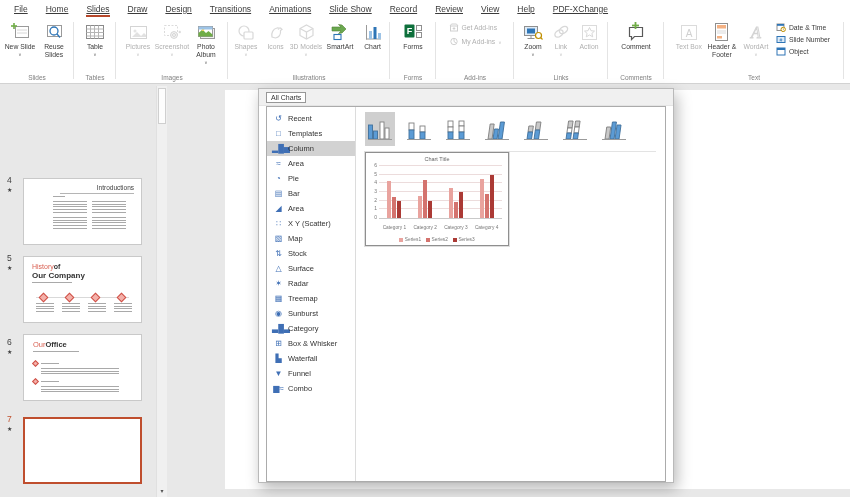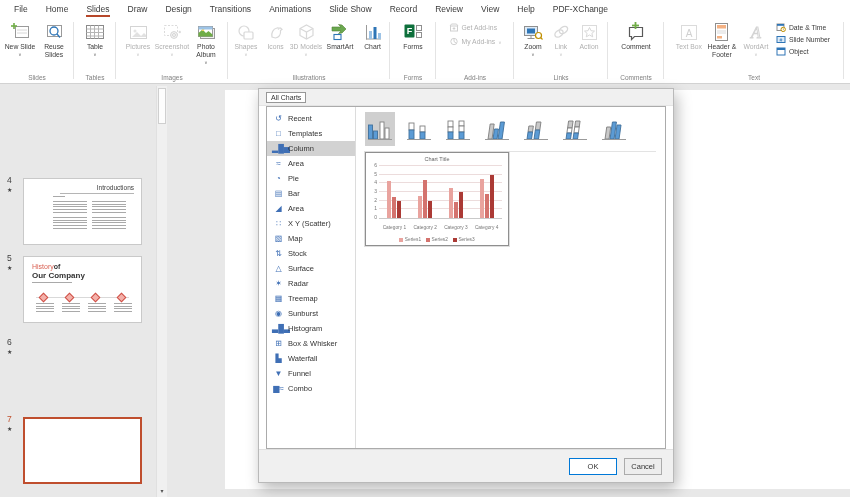--- a/index.html
+++ b/index.html
@@ -4,21 +4,21 @@
 <style>
   html,body{margin:0;padding:0;}
   body{
     width:850px;height:497px;position:relative;overflow:hidden;
     background:#e8e8e8;font-family:"Liberation Sans",sans-serif;
     -webkit-font-smoothing:antialiased;color:#3b3b3b;
   }
   
   .menubar{position:absolute;top:0;left:0;right:0;height:18px;background:#fff;
     display:flex;align-items:center;padding-left:5px;font-size:8.5px;color:#3b3b3b;z-index:3;}
-  .menu-item{padding:3px 9px 4px;position:relative;white-space:nowrap;}
+  .menu-item{padding:3px 9px 4px;position:relative;white-space:nowrap;text-decoration:underline;}
   .menu-item.active::after{content:"";position:absolute;left:9px;right:9px;bottom:1px;height:2px;background:#b7472a;}
   
   .ribbon{position:absolute;top:18px;left:0;right:0;height:65px;background:#fff;
     border-bottom:1px solid #d2d2d2;display:flex;overflow:hidden;z-index:2;}
   .rgroup{position:relative;display:flex;flex-direction:column;flex:none;padding:1px 1px 0;}
   .rgroup::after{content:"";position:absolute;right:0;top:4px;bottom:4px;width:1px;background:#e4e4e4;}
   .rgroup-items{flex:1;display:flex;align-items:flex-start;justify-content:center;}
   .rgroup-label{text-align:center;font-size:6.5px;color:#808080;padding:0 0 2px;}
   .bigbtn{width:34px;display:flex;flex-direction:column;align-items:center;padding-top:3px;
     font-size:6.8px;line-height:1.2;text-align:center;color:#3b3b3b;}
@@ -472,20 +472,38 @@
         <div class="txtblock" style="width:18px;height:9px;"></div>
         <div class="txtblock" style="width:18px;height:9px;"></div>
         <div class="txtblock" style="width:18px;height:9px;"></div>
         <div class="txtblock" style="width:18px;height:9px;"></div>
       </div>
     </div>
   </div>
 
   <span class="snum" style="top:254px">6</span>
   <span class="sstar" style="top:265px">★</span>
+  <div class="thumb" style="top:251px">
+    <div style="padding:6px 9px;">
+      <div style="font-size:7.5px;line-height:1.1;">
+        <span class="red-t">Our</span><span class="blk-t">Office</span>
+      </div>
+      <div class="txtblock" style="width:46px;height:3px;margin-top:2px;"></div>
+      <div style="display:flex;align-items:center;gap:3px;margin-top:7px;">
+        <div class="diamond" style="width:3px;height:3px;"></div>
+        <div class="txtblock" style="width:18px;height:2.5px;"></div>
+      </div>
+      <div class="txtblock" style="width:78px;height:7px;margin:2px 0 0 8px;"></div>
+      <div style="display:flex;align-items:center;gap:3px;margin-top:4px;">
+        <div class="diamond" style="width:3px;height:3px;"></div>
+        <div class="txtblock" style="width:18px;height:2.5px;"></div>
+      </div>
+      <div class="txtblock" style="width:78px;height:7px;margin:2px 0 0 8px;"></div>
+    </div>
+  </div>
 
   <span class="snum red" style="top:331px">7</span>
   <span class="sstar" style="top:342px">★</span>
   <div class="thumb selected" style="top:334px"></div>
 
   <div class="vscroll">
     <div class="vthumb" style="top:2px;height:36px;"></div>
     <div class="varrow">▾</div>
   </div>
 </div>
@@ -550,21 +568,21 @@
         <div class="type-row">
           <span class="type-ic">▦</span>
           <span>Treemap</span>
         </div>
         <div class="type-row">
           <span class="type-ic">◉</span>
           <span>Sunburst</span>
         </div>
         <div class="type-row">
           <span class="type-ic">▃█▃</span>
-          <span>Histogram</span>
+          <span>Category</span>
         </div>
         <div class="type-row">
           <span class="type-ic">⊞</span>
           <span>Box &amp; Whisker</span>
         </div>
         <div class="type-row">
           <span class="type-ic">▙</span>
           <span>Waterfall</span>
         </div>
         <div class="type-row">
@@ -707,17 +725,13 @@
               <span>Series2</span>
             </span>
             <span class="pc-leg-item">
               <span class="pc-sq" style="background: rgb(171, 58, 53);"></span>
               <span>Series3</span>
             </span>
           </div>
       </div>
     </div>
   </div>
-  <div class="dlg-foot">
-    <div class="btn ok">OK</div>
-    <div class="btn cancel">Cancel</div>
-  </div>
 </div>
 
 </body></html>

